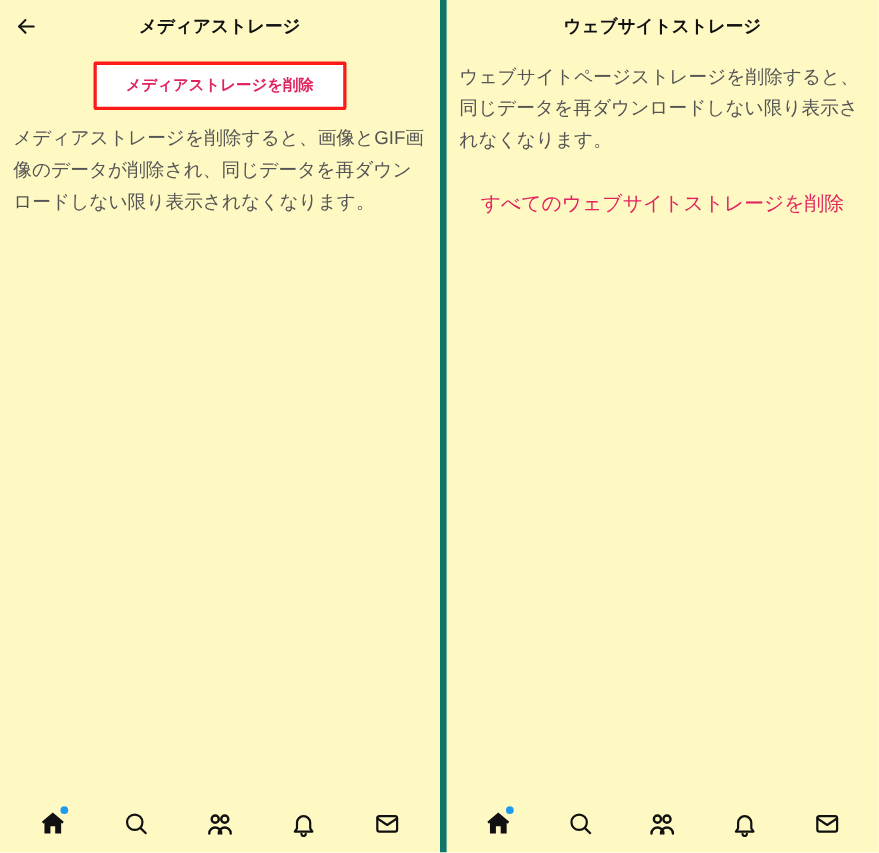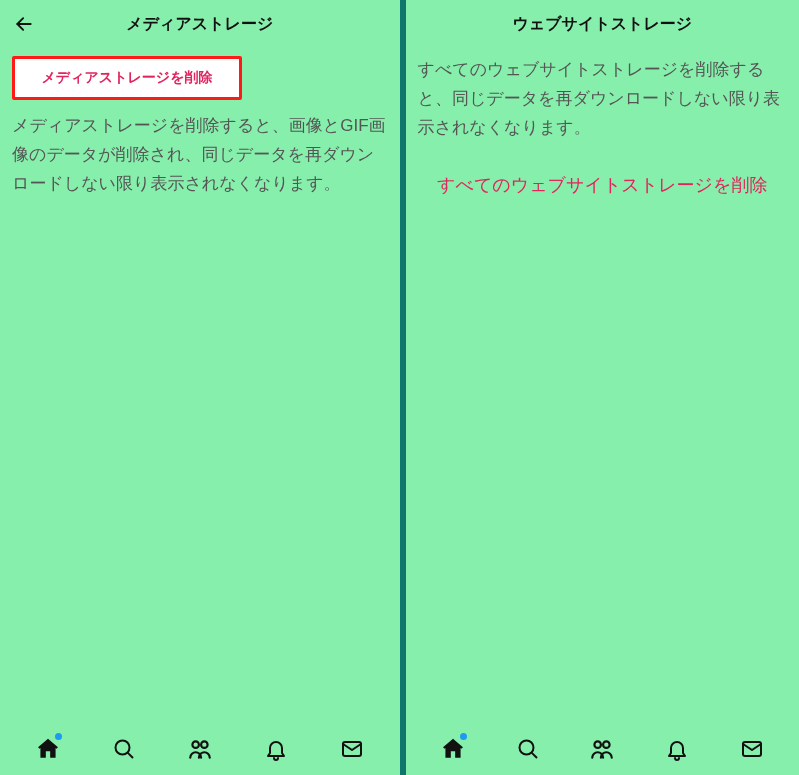--- a/index.html
+++ b/index.html
@@ -4,21 +4,21 @@
 <style>
   * { box-sizing: border-box; margin: 0; padding: 0; }
   html, body { width: 799px; height: 775px; font-family: "Hiragino Sans", "Meiryo", sans-serif; background:#fff; }
   body { display:flex; }
   .pane {
     width: 50%;
     height: 100%;
     display:flex;
     flex-direction:column;
     position:relative;
-    background:#86efac;
+    background:#fef9c3;
   }
   .pane + .pane { border-left:6px solid #0f766e; }
   .header {
     display:flex;
     align-items:center;
     height:48px;
     padding:0 10px;
     position:relative;
   }
   .back-btn {
@@ -41,21 +41,21 @@
     padding:8px 12px 0 12px;
   }
   .intro {
     font-size:12.5px;
     color:#555;
     line-height:1.7;
     margin-bottom:18px;
   }
   .action-wrap {
     display:flex;
-    justify-content:flex-start;
+    justify-content:center;
     margin-bottom:12px;
   }
   .action-btn {
     border:3px solid #ff1a1a;
     color:#e0245e;
     font-weight:700;
     font-size:14px;
     text-align:center;
     padding:10px 18px;
     min-width:230px;
@@ -153,21 +153,21 @@
         </svg>
     </div>
   </div>
 </div>
 
 <div class="pane">
   <div class="header">
     <div class="title">ウェブサイトストレージ</div>
   </div>
   <div class="content">
-    <p class="desc">すべてのウェブサイトストレージを削除すると、同じデータを再ダウンロードしない限り表示されなくなります。</p>
+    <p class="desc">ウェブサイトページストレージを削除すると、同じデータを再ダウンロードしない限り表示されなくなります。</p>
     <div class="action-plain">すべてのウェブサイトストレージを削除</div>
   </div>
   <div class="bottom-nav">
     <div class="nav-item">
       <span class="dot"></span>
       <svg width="26" height="26" viewBox="0 0 24 24" fill="#111">
           <path d="M12 2.5 2.8 10.3l1.3 1.5L5 11v9h5v-6h4v6h5v-9l.9.8 1.3-1.5L12 2.5z"></path>
         </svg>
     </div>
     <div class="nav-item">

